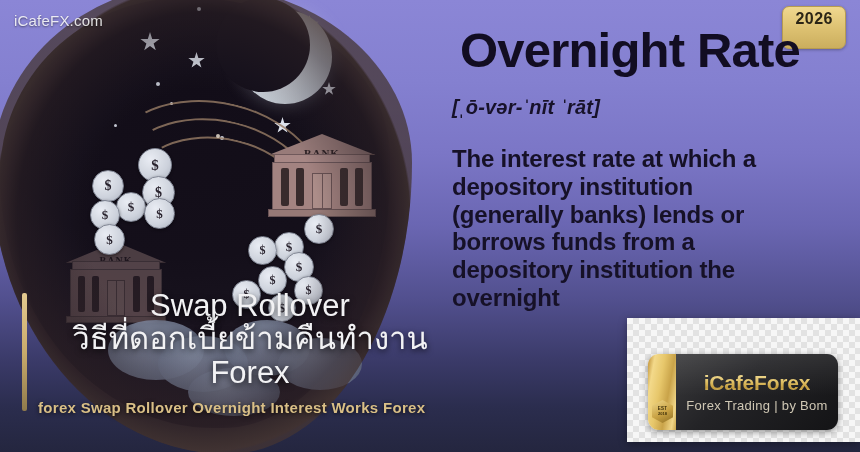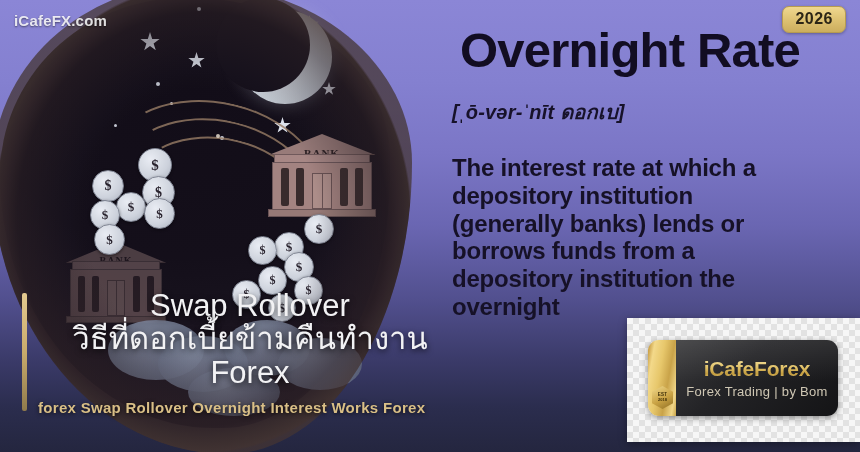--- a/index.html
+++ b/index.html
@@ -98,29 +98,29 @@
   
   .cloud{
     position:absolute;border-radius:50%;
     background:radial-gradient(circle at 40% 32%, #7e87a0 0%, #69728c 60%, #525b74 100%);
     opacity:.9;
   }
 
   
   .watermark{
     position:absolute;left:14px;top:12px;color:rgba(255,255,255,.86);
-    font-size:15px;font-weight:700;letter-spacing:.2px;
+    font-size:15px;font-weight:400;letter-spacing:.2px;
     text-shadow:0 1px 2px rgba(0,0,0,.5);
   }
 
   
   .year-badge{
     position:absolute;right:14px;top:6px;
     background:linear-gradient(180deg,#f0d88f 0%, #dcc070 55%, #cbae5e 100%);
-    color:#2b2516;border-radius:7px;padding:3px 12px 4px;
+    color:#2b2516;border-radius:7px;padding:3px 12px 20px;
     font-size:16px;font-weight:700;letter-spacing:.5px;
     border:1px solid #b69b50;
     box-shadow:0 1px 3px rgba(0,0,0,.3);
   }
 
   
   .right{
     position:absolute;left:452px;top:18px;width:398px;
   }
   .term-title{
@@ -162,21 +162,21 @@
     position:absolute;right:0;bottom:10px;width:233px;height:124px;
     background-color:#f6f6f6;
     background-image:
       linear-gradient(45deg,#e2e2e2 25%,transparent 25%,transparent 75%,#e2e2e2 75%),
       linear-gradient(45deg,#e2e2e2 25%,transparent 25%,transparent 75%,#e2e2e2 75%);
     background-size:12px 12px;
     background-position:0 0, 6px 6px;
     box-shadow:0 2px 8px rgba(0,0,0,.35);
   }
   .logo-inner{
-    position:absolute;left:21px;top:22px;width:190px;height:76px;
+    position:absolute;left:21px;top:36px;width:190px;height:76px;
     border-radius:11px;overflow:hidden;display:flex;
     box-shadow:0 2px 6px rgba(0,0,0,.4);
     text-align:center;
   }
   .logo-gold{
     width:28px;height:100%;position:relative;
     background:linear-gradient(100deg,#b9892f 0%, #f3d98a 18%, #e7c76b 42%, #c9a349 66%, #f0d688 88%, #caa54b 100%);
   }
   .est-seal{
     position:absolute;left:4px;bottom:7px;width:21px;height:23px;
@@ -316,21 +316,21 @@
 
     <div class="vignette"></div>
   </div>
 
   <div class="watermark">iCafeFX.com</div>
 
   <div class="year-badge">2026</div>
 
   <div class="right">
     <h1 class="term-title">Overnight Rate</h1>
-    <div class="phonetic">[ˌō-vər-ˈnīt ดอกเบ]</div>
+    <div class="phonetic">[ˌō-vər-ˈnīt ˈrāt]</div>
     <div class="definition">The interest rate at which a depository institution (generally banks) lends or borrows funds from a depository institution the overnight</div>
   </div>
 
   <div class="headline-wrap">
     <div class="accent-bar"></div>
     <div class="headline">Swap Rollover</div>
     <div class="headline th">วิธีที่ดอกเบี้ยข้ามคืนทำงาน</div>
     <div class="headline">Forex</div>
     <div class="subline">forex Swap Rollover Overnight Interest Works Forex</div>
   </div>

